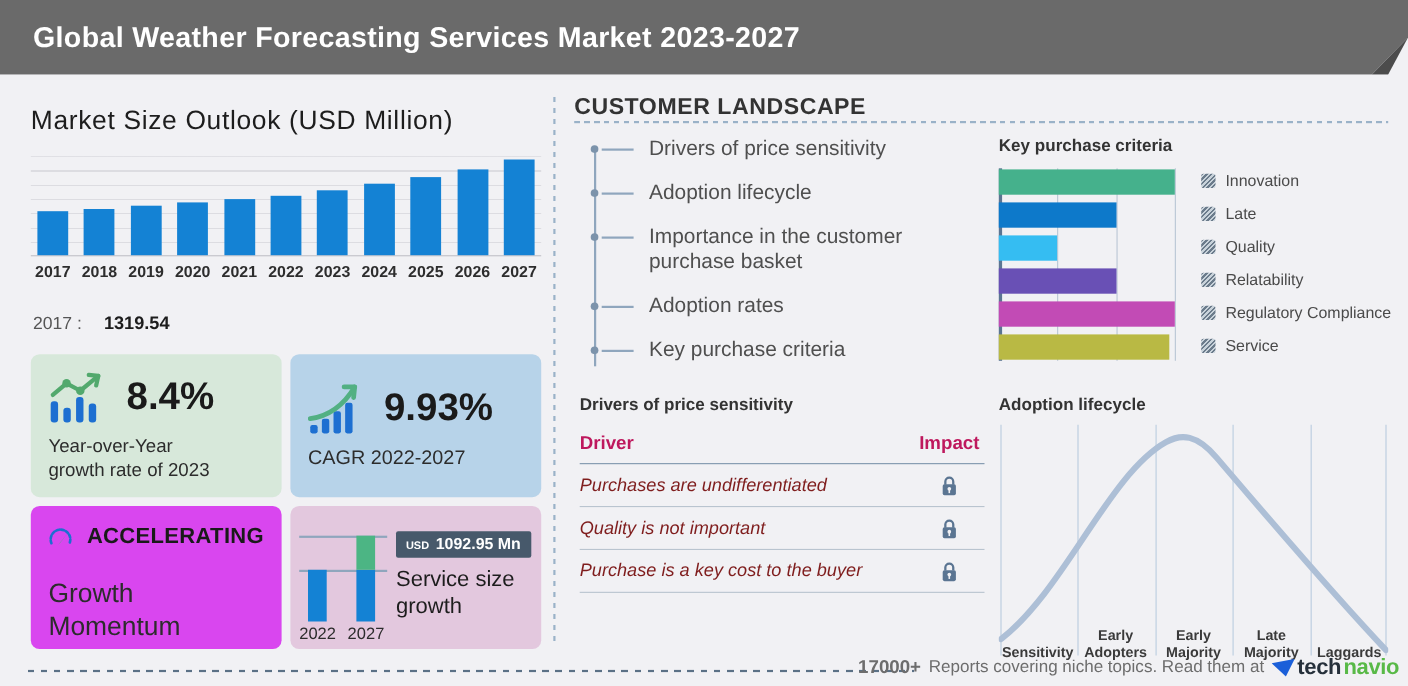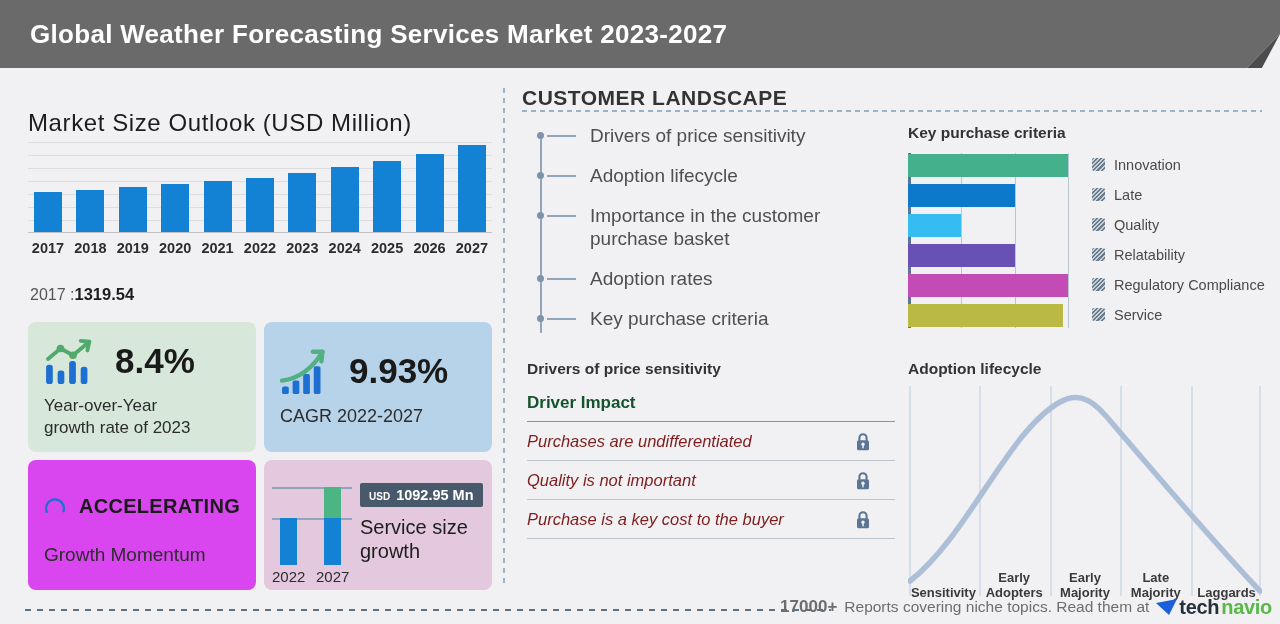--- a/index.html
+++ b/index.html
@@ -7,31 +7,31 @@
   body { position:relative; background:#f1f1f4; font-family:"Liberation Sans", sans-serif; overflow:hidden; }
 
   
   .header { position:absolute; left:0; top:0; width:1280px; height:68px; background:#6a6a6a;
             clip-path:polygon(0 0,100% 0,100% 50%,calc(100% - 33px) 100%,0 100%); }
   .header-title { line-height:68px; padding-left:30px; color:#fff; font-size:26px; font-weight:600; letter-spacing:.3px; }
   .header-fold { position:absolute; left:1247px; top:34px; width:33px; height:34px; background:#4c4c4c;
                  clip-path:polygon(0 100%,100% 0,45% 100%); }
 
   
-  .ms-title { position:absolute; left:28px; top:109px; font-size:24px; font-weight:500; color:#1d1d1d; letter-spacing:.6px; }
+  .ms-title { position:absolute; left:28px; top:96px; font-size:24px; font-weight:500; color:#1d1d1d; letter-spacing:.6px; }
   .ms-chart { position:absolute; left:28px; top:142px; width:464px; }
   .ms-plot { height:91px; display:flex; align-items:flex-end; justify-content:space-between; padding:0 2px;
              background:repeating-linear-gradient(to bottom,#dcdce1 0 1px,transparent 1px 13px);
              border-bottom:1.5px solid #c0c0c7; }
   .ms-col { width:36px; display:flex; justify-content:center; }
   .ms-bar { width:28px; background:#1482d4; }
   .ms-years { display:flex; justify-content:space-between; padding:0 2px; margin-top:7px; }
   .ms-year { width:36px; text-align:center; font-size:14.5px; font-weight:600; color:#2d2d2d; }
   .ms-annotation { position:absolute; left:30px; top:285px; font-size:16px; color:#555; }
-  .ms-annotation b { color:#1d1d1d; font-size:16.5px; margin-left:0; }
+  .ms-annotation b { color:#1d1d1d; font-size:16.5px; margin-left:20px; }
 
   .stat-box { position:absolute; width:228px; height:130px; border-radius:8px; padding:14px 16px;
               display:flex; flex-direction:column; justify-content:center; }
   .box-yoy { left:28px; top:322px; background:#d7e8da; }
   .box-cagr { left:264px; top:322px; background:#b7d3e9; }
   .box-momentum { left:28px; top:460px; background:#d946ef; }
   .box-growth { left:264px; top:460px; background:#e3c8de; padding:0; }
   .stat-top { display:flex; align-items:center; gap:13px; }
   .stat-value { font-size:35px; font-weight:800; color:#1a1a1a; }
   .stat-value-sm { font-size:20px; font-weight:800; color:#1a1a1a; letter-spacing:.3px; }
@@ -76,22 +76,22 @@
   .kpc-bars { position:relative; display:flex; flex-direction:column; gap:7px; }
   .kpc-bar { height:23px; }
   .kpc-legend { margin-left:22px; display:flex; flex-direction:column; gap:7px; }
   .kpc-leg-item { height:23px; display:flex; align-items:center; gap:9px; font-size:14.5px; color:#4a4a4a; white-space:nowrap; }
   .hatch { width:13px; height:13px; border-radius:2px; flex:0 0 13px;
            background:repeating-linear-gradient(135deg,#6b7b8b 0 1.5px,#c8d2da 1.5px 3px); }
 
   
   .drivers { position:absolute; left:527px; top:360px; width:368px; }
   .drv-title { font-size:15.5px; font-weight:700; color:#333; }
-  .drv-head { margin-top:15px; display:flex; align-items:center; 
-              font-size:17px; font-weight:700; color:#14532d; padding-bottom:8px; border-bottom:1.5px solid #7e95ac; }
+  .drv-head { margin-top:15px; display:flex; align-items:center; justify-content:space-between;
+              font-size:17px; font-weight:700; color:#be185d; padding-bottom:8px; border-bottom:1.5px solid #7e95ac; }
   .drv-head .imp { width:64px; text-align:center; }
   .drv-row { height:39px; display:flex; align-items:center; justify-content:space-between;
              font-size:16.5px; color:#7f1d1d; border-bottom:1px solid #b9c4cf;font-style:italic; }
   .lock-cell { width:64px; display:flex; justify-content:center; }
   .lock { color:#5b7592; display:inline-flex; }
   .kh { fill:#f1f1f4; }
   .drv-highlight { margin-top:9px; height:33px; background:#0c7bd5; display:flex; align-items:center;
                    justify-content:space-between; padding-left:26px; font-size:16.5px; color:#fff; }
   .drv-highlight .lock { color:#fff; }
   .drv-highlight .kh { fill:#0c7bd5; }
@@ -212,21 +212,21 @@
 </div>
 
 <div class="stat-box box-momentum">
   <div class="stat-top">
     <svg width="58" height="46" viewBox="0 0 64 50">
       <path d="M8 42 A 26 26 0 1 1 56 42" fill="none" stroke="#1d6fd1" stroke-width="7" stroke-linecap="round" stroke-dasharray="8 5"></path>
       <path d="M26 46 L52 14 L32 40 Z" fill="#4caf7d"></path>
     </svg>
     <div class="stat-value-sm">ACCELERATING</div>
   </div>
-  <div class="stat-label" style="font-size:19px;margin-top:14px;">Growth Momentum</div>
+  <div class="stat-label" style="font-size:24px;margin-top:14px;">Growth Momentum</div>
 </div>
 
 <div class="stat-box box-growth">
   <div class="mini-wrap">
     <div class="mini-line l1"></div>
     <div class="mini-line l2"></div>
     <div class="mini-bar-blue1"></div>
     <div class="mini-bar-blue2"></div>
     <div class="mini-bar-green"></div>
     <div class="mini-year y1">2022</div>

